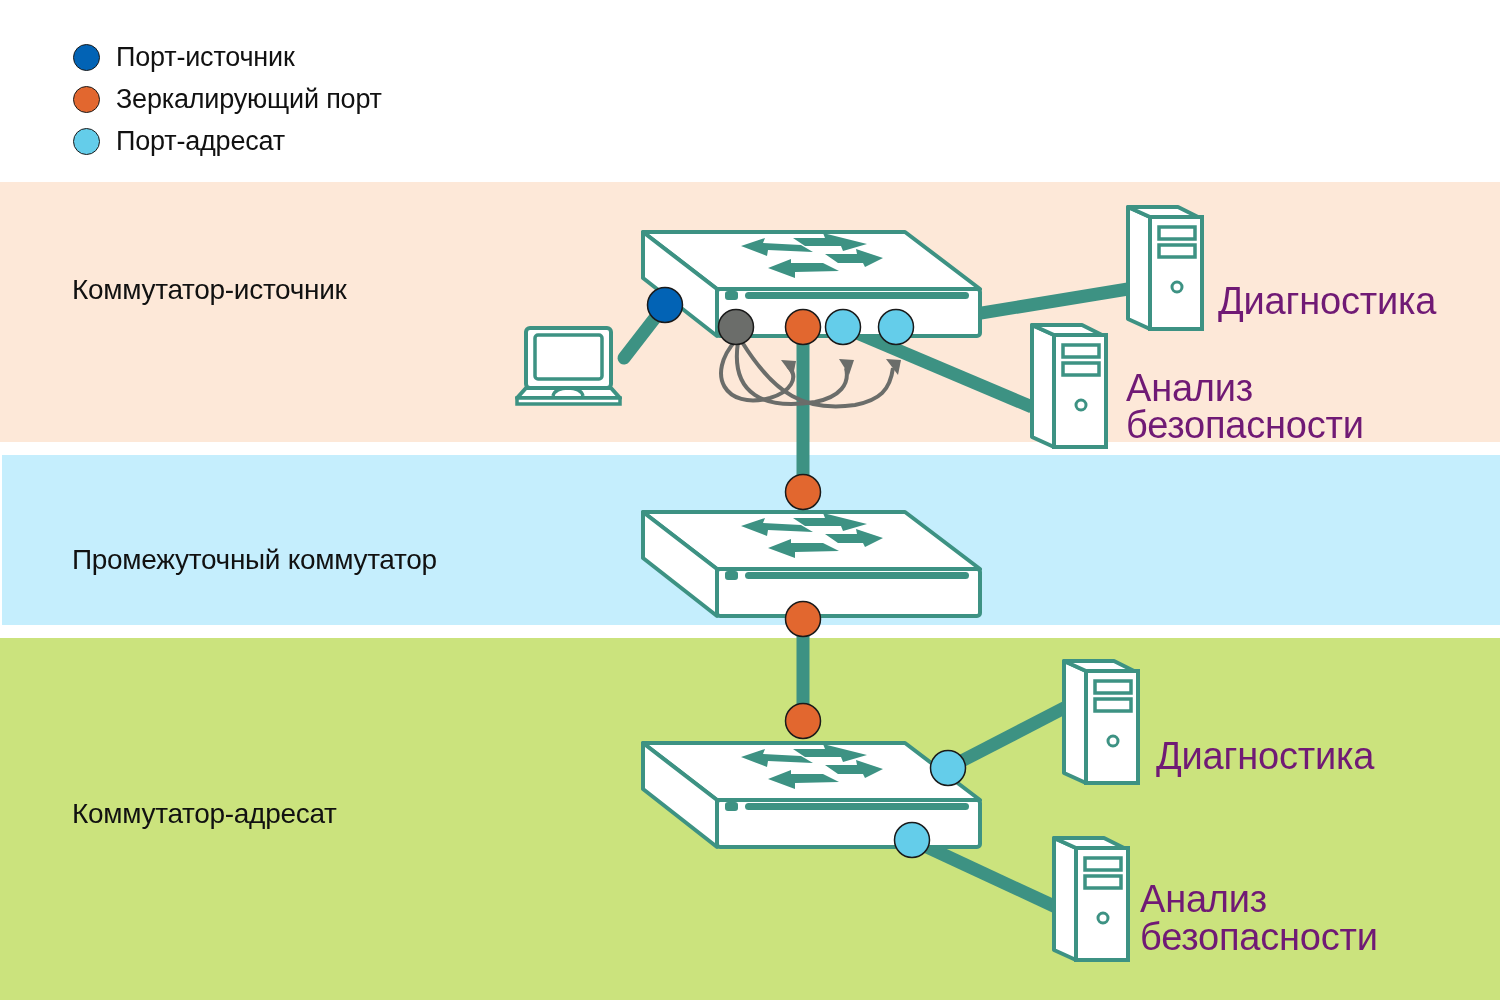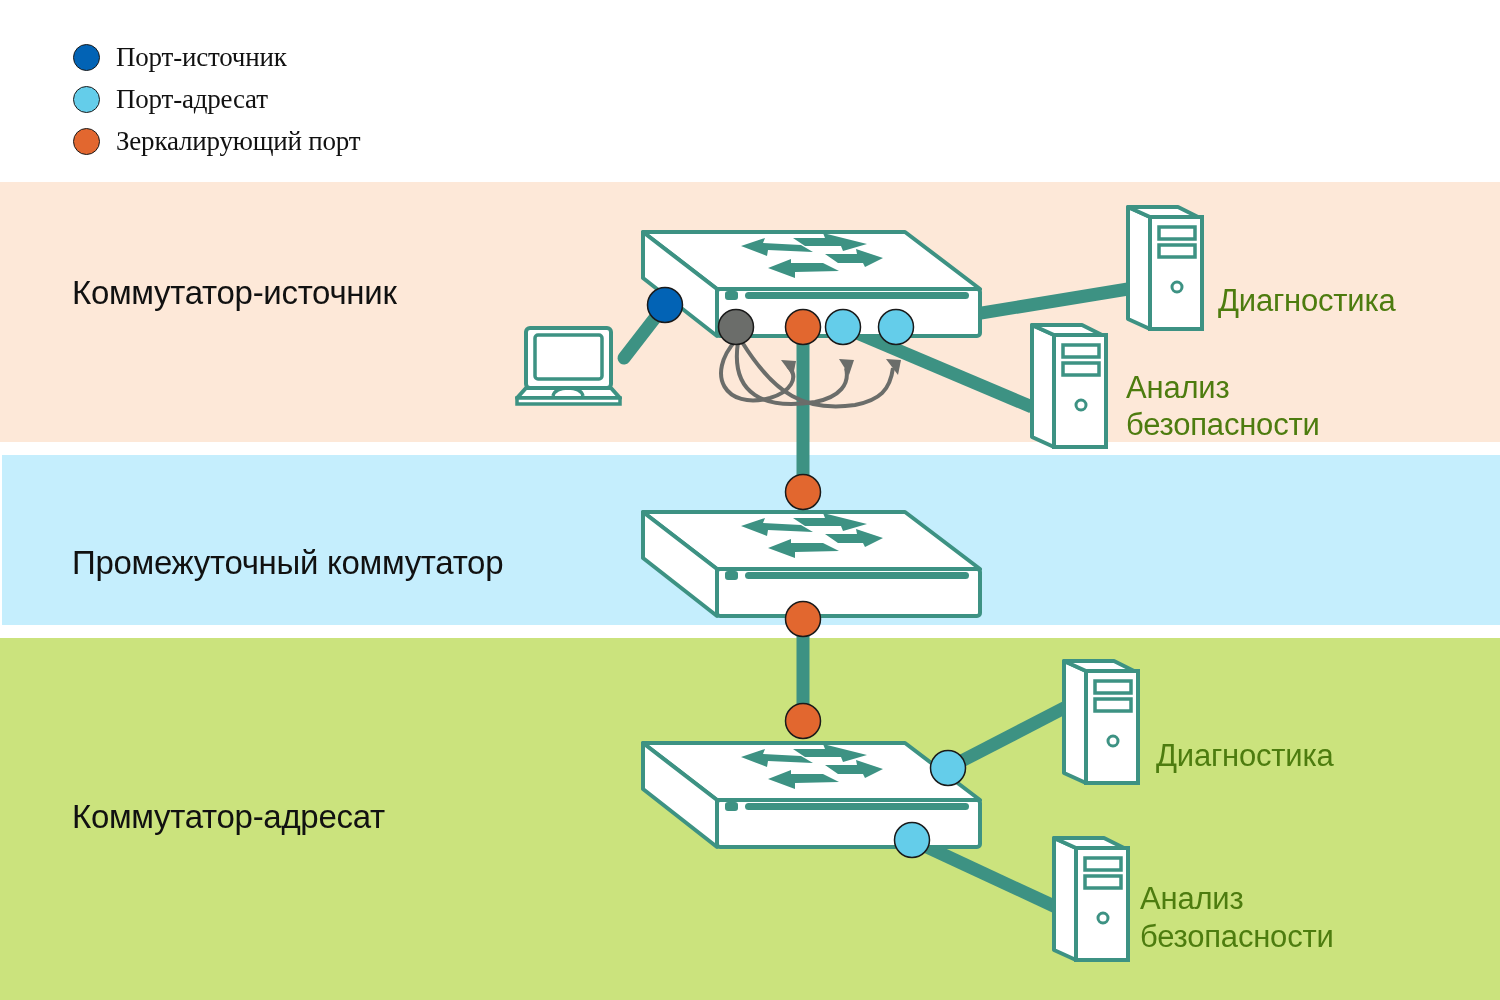--- a/index.html
+++ b/index.html
@@ -3,46 +3,46 @@
 <meta charset="utf-8">
 <style>
   html, body { margin:0; padding:0; }
   body { width:1500px; height:1000px; position:relative; background:#ffffff; overflow:hidden;
          font-family:"Liberation Sans", "DejaVu Sans", sans-serif; }
   .band { position:absolute; left:0; width:1500px; }
   .band-source { top:182px; height:260px; background:#fde8d8; }
   .band-middle { top:455px; height:170px; left:2px; width:1498px; background:#c5eefd; }
   .band-dest   { top:638px; height:362px; background:#cbe37d; }
   .legend { position:absolute; left:73px; top:36px; }
-  .legend-item { display:flex; align-items:center; height:42px;font-family:Liberation Serif, serif; }
+  .legend-item { display:flex; align-items:center; height:42px; }
   .legend-dot { width:27px; height:27px; border-radius:50%; border:1.5px solid #1a1a1a; box-sizing:border-box; margin-right:16px; }
   .legend-label { font-size:27px; color:#111; letter-spacing:-0.2px; }
-  .section-label { position:absolute; left:72px; font-size:33px; color:#111; letter-spacing:-0.3px; }
-  .device-label { position:absolute; font-size:31px; color:#4d7c0f; line-height:38px; letter-spacing:-0.2px; }
+  .section-label { position:absolute; left:72px; font-size:28px; color:#111; letter-spacing:-0.3px; }
+  .device-label { position:absolute; font-size:38px; color:#701a75; line-height:38px; letter-spacing:-0.2px; }
   svg.diagram { position:absolute; left:0; top:0; }
 </style>
 </head>
 <body>
 
 <div class="band band-source"></div>
 <div class="band band-middle"></div>
 <div class="band band-dest"></div>
 
 <div class="legend">
   <div class="legend-item">
     <span class="legend-dot" style="background:#0263b5"></span>
     <span class="legend-label">Порт-источник</span>
   </div>
   <div class="legend-item">
+    <span class="legend-dot" style="background:#e2672f"></span>
+    <span class="legend-label">Зеркалирующий порт</span>
+  </div>
+  <div class="legend-item">
     <span class="legend-dot" style="background:#64cdea"></span>
     <span class="legend-label">Порт-адресат</span>
-  </div>
-  <div class="legend-item">
-    <span class="legend-dot" style="background:#e2672f"></span>
-    <span class="legend-label">Зеркалирующий порт</span>
   </div>
 </div>
 
 <div class="section-label" style="top:274px">Коммутатор-источник</div>
 <div class="section-label" style="top:544px">Промежуточный коммутатор</div>
 <div class="section-label" style="top:798px">Коммутатор-адресат</div>
 
 <svg class="diagram" width="1500" height="1000" viewBox="0 0 1500 1000">
   <defs>
     <g id="srv">

